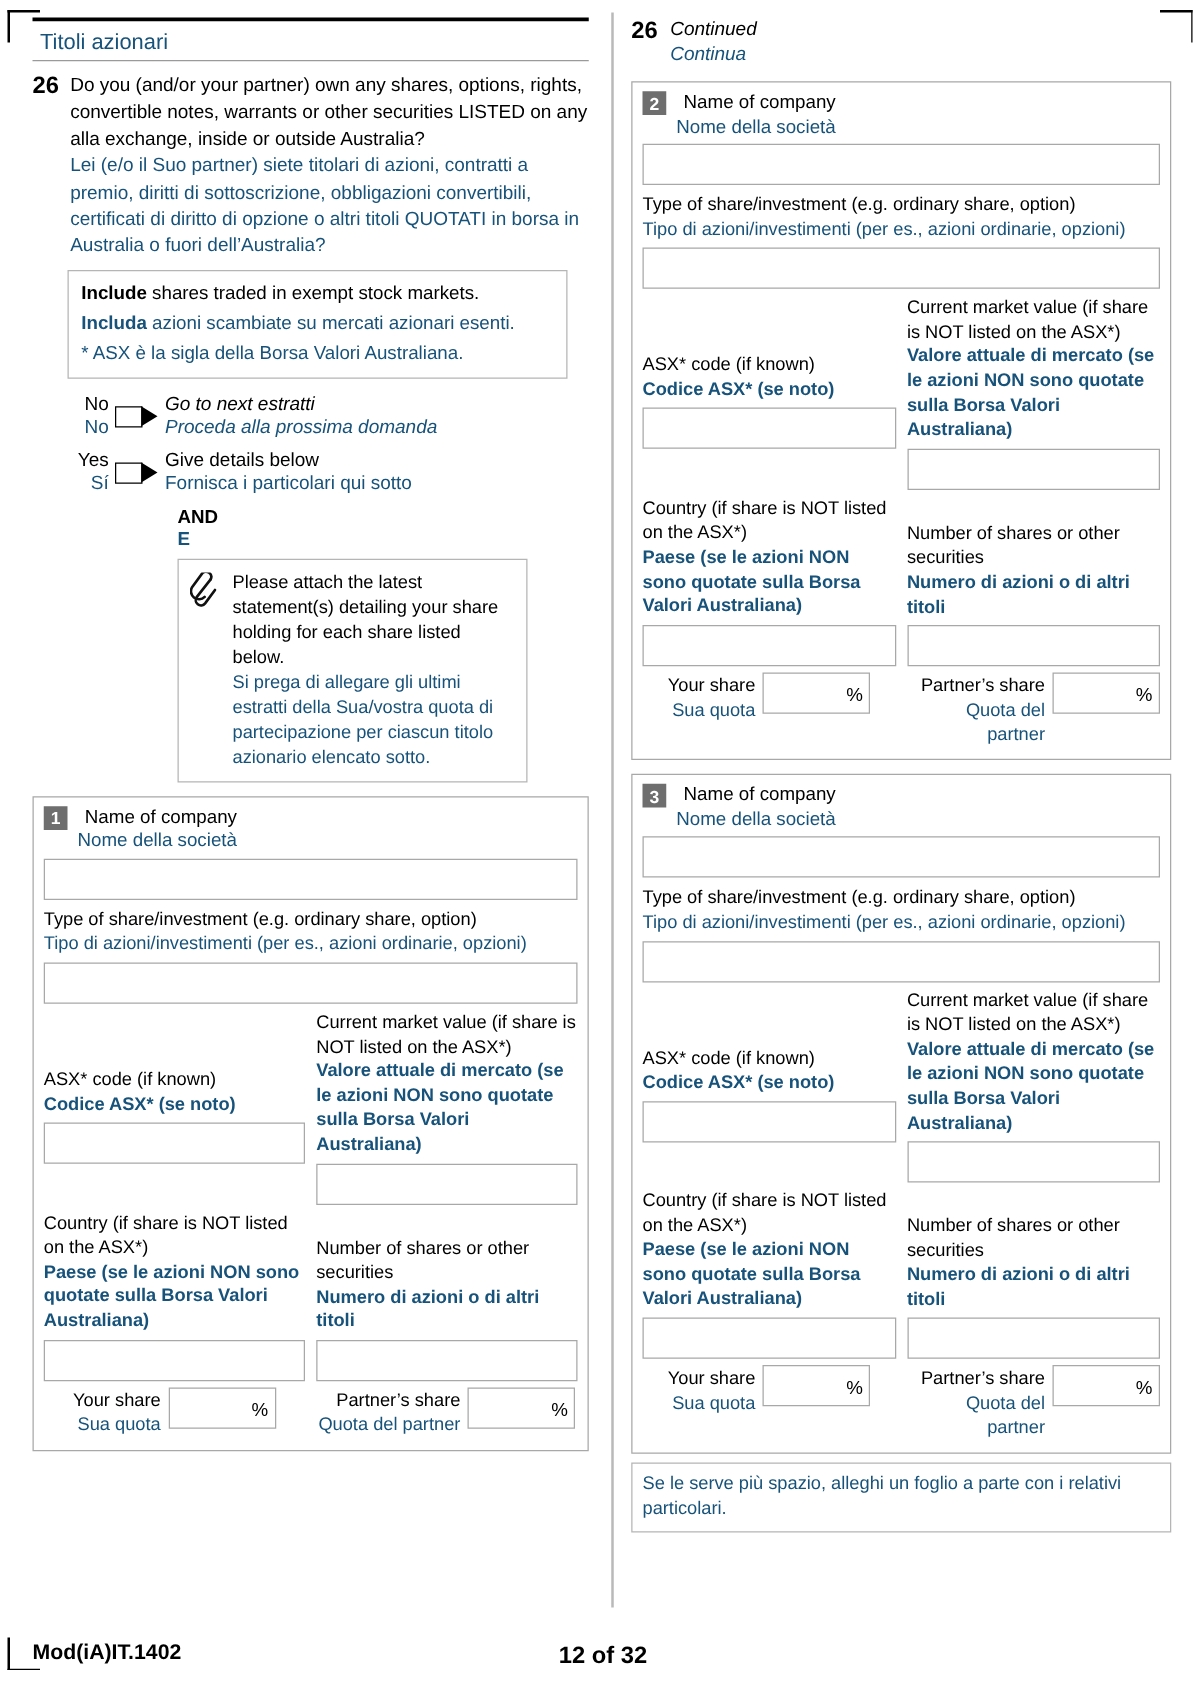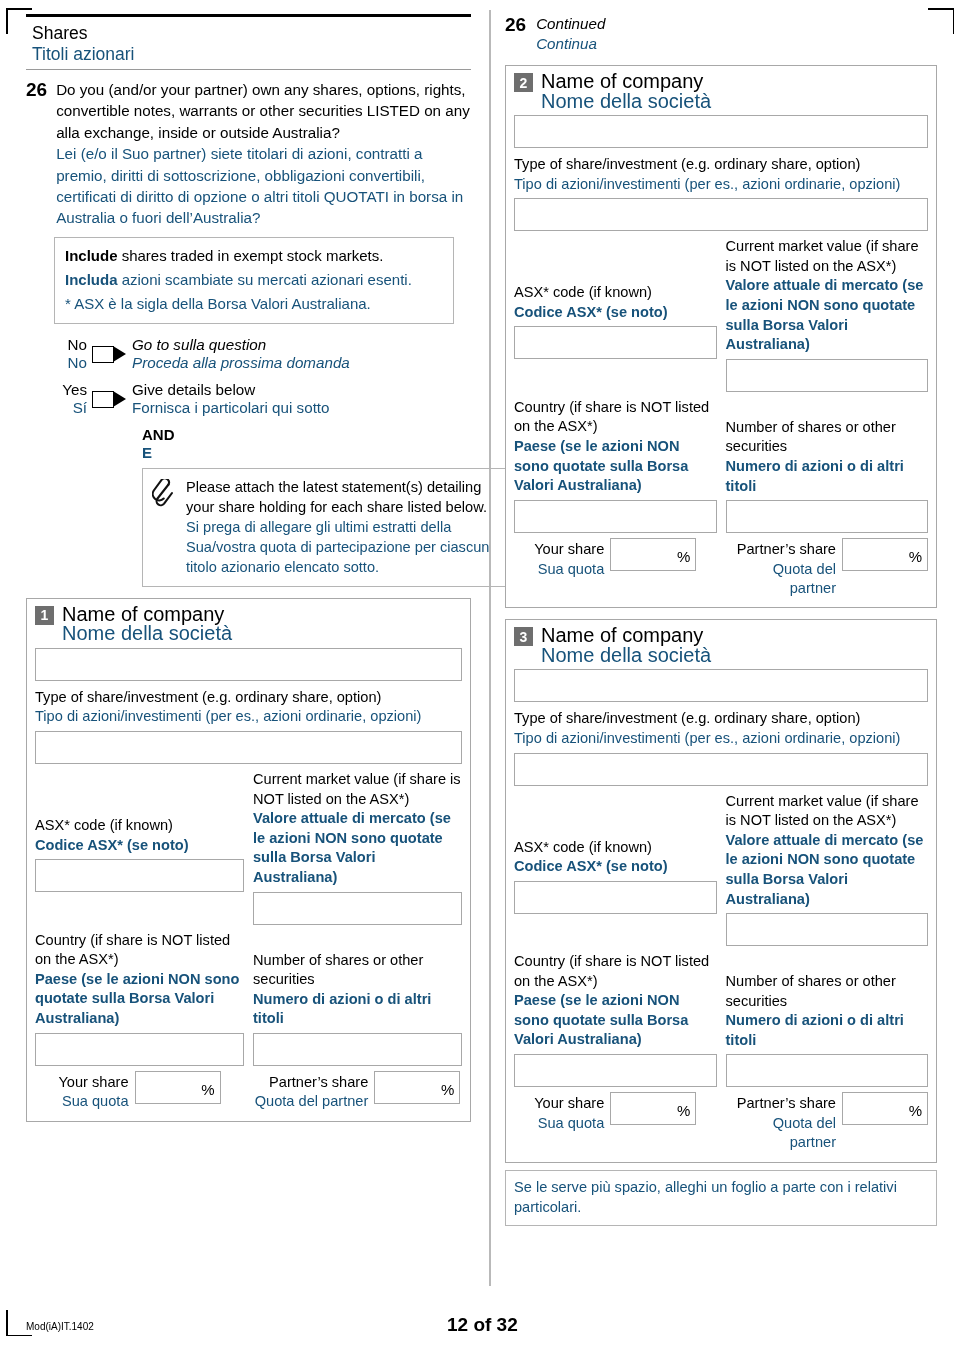--- a/index.html
+++ b/index.html
@@ -64,32 +64,32 @@
   .arrowbox .sq { position:absolute; left:0; top:0; width:22px; height:17px; border:1.4px solid #000; background:#fff; }
   .arrowbox .tri { position:absolute; left:21px; top:0; width:0; height:0;
                    border-top:8.5px solid transparent; border-bottom:8.5px solid transparent; border-left:13px solid #000; }
   .ans-txt { font-size:15.2px; line-height:18px; padding-left:6px; }
   .ans-txt .l2 { display:block; }
   .ital { font-style:italic; }
 
   .andwrap { margin:6px 0 0 116px; font-size:15px; line-height:18px; font-weight:bold; }
 
   .attachbox {
-    border:1px solid #b5b5b5; margin:6px 0 0 116px; width:364px;
+    border:1px solid #b5b5b5; margin:6px 0 0 116px; width:280px;
     padding:8px 9px 9px 9px; display:flex; gap:8px;
     font-size:14.6px; line-height:20px;
   }
   .clip { flex:0 0 auto; width:26px; padding-top:2px; }
 
   
   .card { border:1.2px solid #a8a8a8; margin-top:11px; padding:6px 8px 9px 8px; }
   .card-hd { display:flex; align-items:flex-start; gap:8px; }
   .badge { width:19px; height:19px; background:#6e6e6e; color:#fff; font-size:14px; font-weight:bold;
            display:flex; align-items:center; justify-content:center; flex:0 0 auto; margin-top:1px; }
-  .hd-txt { font-size:20px; line-height:19.5px; }
+  .hd-txt { font-size:15px; line-height:19.5px;text-align:right; }
   .hd-txt .l2 { display:block; }
 
   .field { border:1px solid #a8a8a8; height:33px; background:#fff; margin-top:4px; }
   .lbl { font-size:14.6px; line-height:19.6px; margin-top:7px; }
   .lbl .l2 { display:block; }
 
   .two { display:flex; gap:9px; margin-top:6px; }
   .two > div { flex:1 1 0; min-width:0; }
   .cellhead { font-size:14.6px; line-height:19.6px; }
   .cellhead .l2 { display:block;font-weight:bold; }
@@ -103,21 +103,21 @@
 
   .morebox { border:1px solid #b5b5b5; margin-top:7px; padding:6px 8px 8px 8px;
              font-size:14.6px; line-height:20px; }
 
   .cont-hd { display:flex; gap:10px; }
   .cont-hd .n { font-size:19px; font-weight:bold; line-height:22px; }
   .cont-hd .t { font-size:15.2px; line-height:20px; font-style:italic; }
   .cont-hd .t .l2 { display:block; }
 
   
-  .footer-code { position:absolute; left:26px; bottom:22px; font-size:10px; }
+  .footer-code { position:absolute; left:26px; bottom:22px; font-size:17px;font-weight:bold; }
   .footer-page { position:absolute; left:447px; bottom:18px; font-size:19px; font-weight:bold; }
 </style>
 </head>
 <body>
 
 <div class="page">
 
   <div class="crop tl">
       <i class="h"></i>
       <i class="v"></i>
@@ -130,21 +130,20 @@
       <i class="h"></i>
       <i class="v"></i>
     </div>
 
   <div class="divider"></div>
 
   <div class="col-left">
 
     <div class="rule-top"></div>
     <div class="sect-title">
-      <div class="black">Shares</div>
       <div class="blue">Titoli azionari</div>
     </div>
     <div class="rule-thin"></div>
 
     <div class="qrow">
       <div class="qnum">26</div>
       <div class="qbody">
         <div class="black">Do you (and/or your partner) own any shares, options, rights, convertible notes, warrants or other securities LISTED on any alla exchange, inside or outside Australia?</div>
         <div class="blue">Lei (e/o il Suo partner) siete titolari di azioni, contratti a premio, diritti di sottoscrizione, obbligazioni convertibili, certificati di diritto di opzione o altri titoli QUOTATI in borsa in Australia o fuori dell’Australia?</div>
       </div>
@@ -160,21 +159,21 @@
       <div class="ans">
         <div class="ans-lab">
           <span class="black">No</span>
           <span class="l2 blue">No</span>
         </div>
         <div class="arrowbox">
           <div class="sq"></div>
             <div class="tri"></div>
         </div>
         <div class="ans-txt ital">
-          <span class="black">Go to sulla question</span>
+          <span class="black">Go to next estratti</span>
           <span class="l2 blue">Proceda alla prossima domanda</span>
         </div>
       </div>
 
       <div class="ans">
         <div class="ans-lab">
           <span class="black">Yes</span>
           <span class="l2 blue">Sí</span>
         </div>
         <div class="arrowbox">

